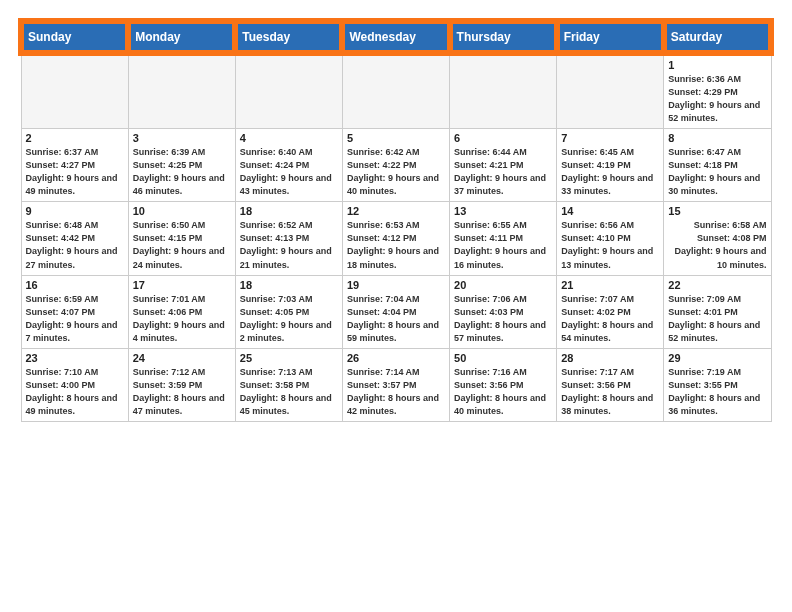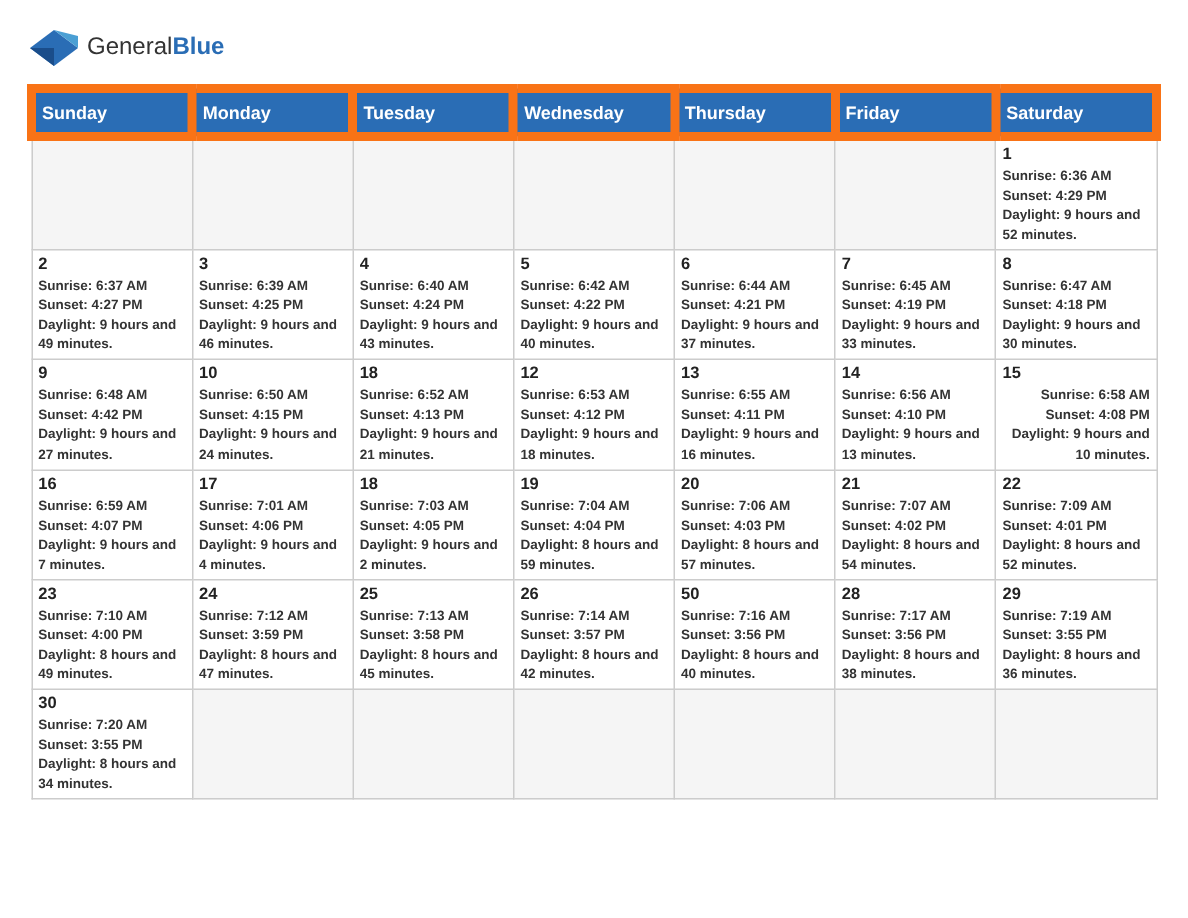--- a/index.html
+++ b/index.html
@@ -82,36 +82,20 @@
       font-size: 9px;
       color: #333;
       line-height: 1.45;
       font-weight: bold;
     }
   </style>
 </head>
 <body>
 
 <div class="page">
-  <div class="header">
-    <div class="logo">
-      <svg class="logo-icon" viewBox="0 0 36 28" xmlns="http://www.w3.org/2000/svg">
-        <polygon points="18,2 34,14 18,26 2,14" fill="#2a6db5"></polygon>
-        <polygon points="18,2 34,6 34,14" fill="#4a9fd4"></polygon>
-        <polygon points="2,14 18,26 18,14" fill="#1a4d8a"></polygon>
-      </svg>
-      <div>
-        <div style="font-size:16px;color:#333;">General<span style="color:#2a6db5;font-weight:bold;">Blue</span></div>
-      </div>
-    </div>
-    <div class="title-block">
-      <div class="month-title"></div>
-      <div class="subtitle"></div>
-    </div>
-  </div>
 
   <table class="calendar">
     <thead>
       <tr>
       <th>Sunday</th>
           <th>Monday</th>
           <th>Tuesday</th>
           <th>Wednesday</th>
           <th>Thursday</th>
           <th>Friday</th>
@@ -302,29 +286,15 @@
 Sunset: 3:56 PM
 Daylight: 8 hours and 38 minutes.</div>
           </td>
           <td>
             <span class="day-number">29</span>
             <div class="day-info" style="white-space: pre-line;">Sunrise: 7:19 AM
 Sunset: 3:55 PM
 Daylight: 8 hours and 36 minutes.</div>
           </td>
         </tr>
-        <tr>
-          <td>
-            <span class="day-number">30</span>
-            <div class="day-info" style="white-space: pre-line;">Sunrise: 7:20 AM
-Sunset: 3:55 PM
-Daylight: 8 hours and 34 minutes.</div>
-          </td>
-          <td class="empty" style="background: rgb(245, 245, 245);"></td>
-          <td class="empty" style="background: rgb(245, 245, 245);"></td>
-          <td class="empty" style="background: rgb(245, 245, 245);"></td>
-          <td class="empty" style="background: rgb(245, 245, 245);"></td>
-          <td class="empty" style="background: rgb(245, 245, 245);"></td>
-          <td class="empty" style="background: rgb(245, 245, 245);"></td>
-        </tr>
       </tbody>
   </table>
 </div>
 
 </body></html>

